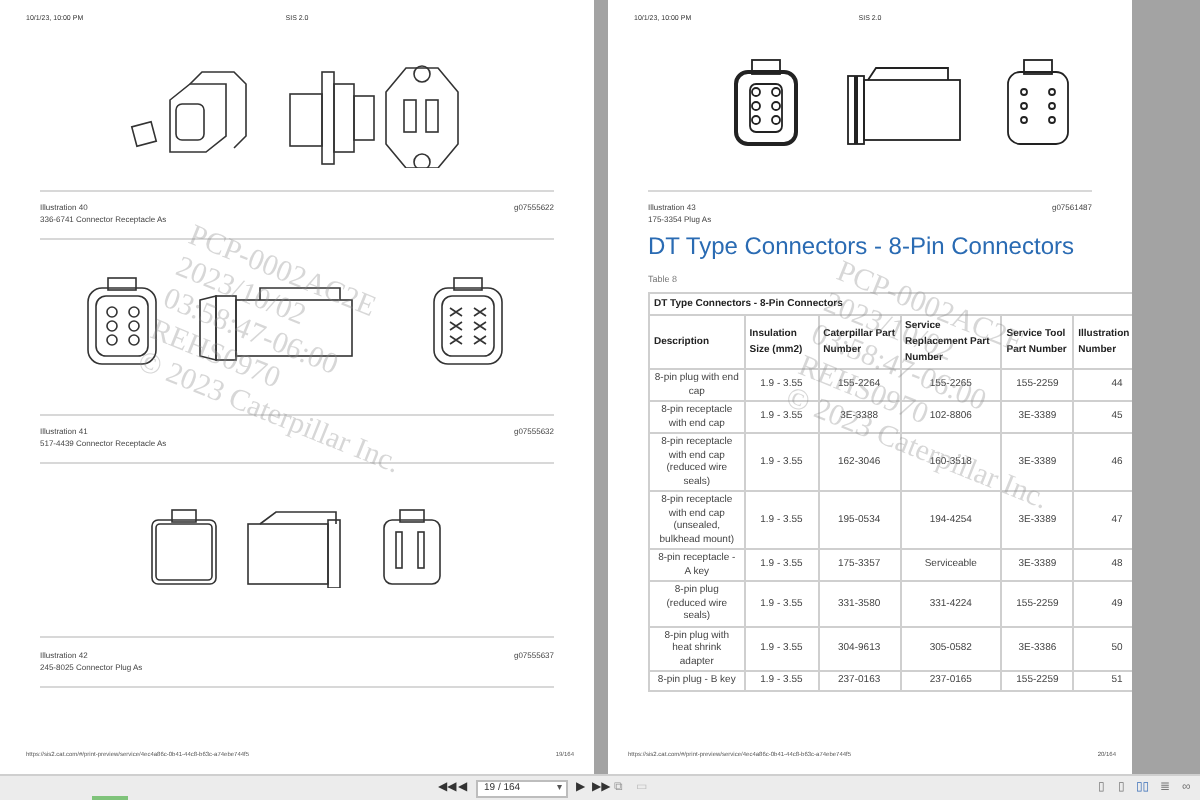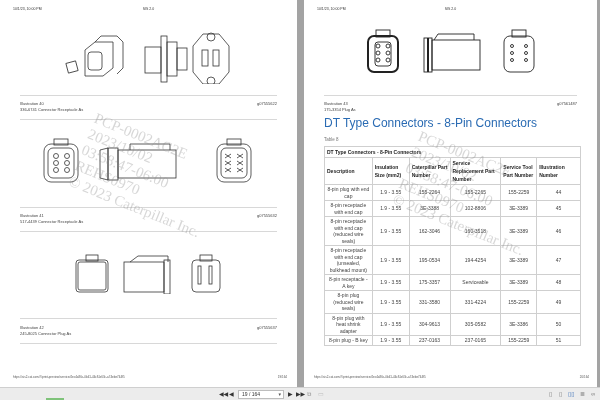--- a/index.html
+++ b/index.html
@@ -1,20 +1,20 @@
 <!DOCTYPE html>
 <html><head>
 <meta charset="utf-8">
 <style>
   * { box-sizing: border-box; margin: 0; padding: 0; }
   html, body { width: 600px; height: 400px; overflow: hidden; background: #9a9a9a; font-family: "Liberation Sans", sans-serif; }
   .viewer { position: relative; width: 600px; height: 400px; background: #a3a3a3; }
   .page { position: absolute; top: 0; background: #ffffff; overflow: hidden; }
   .page.left { left: 0; width: 297px; height: 387px; }
-  .page.right { left: 304px; width: 293px; height: 387px; }
+  .page.right { left: 304px; width: 262px; height: 387px; }
   .hdr { position: absolute; top: 7px; font-size: 3.5px; color: #333; }
   .hdr-date { left: 13px; }
   .hdr-center { left: 50%; transform: translateX(-50%); }
   .rule { position: absolute; height: 1px; background: #d8d8d8; }
   .cap { position: absolute; font-size: 4px; color: #444; line-height: 5.5px; }
   .cap-id { position: absolute; font-size: 4px; color: #444; }
   .footer-url { position: absolute; font-size: 3px; color: #555; }
   .footer-pg { position: absolute; font-size: 3px; color: #555; }
   .illus { position: absolute; }
   .illus svg { display: block; }

